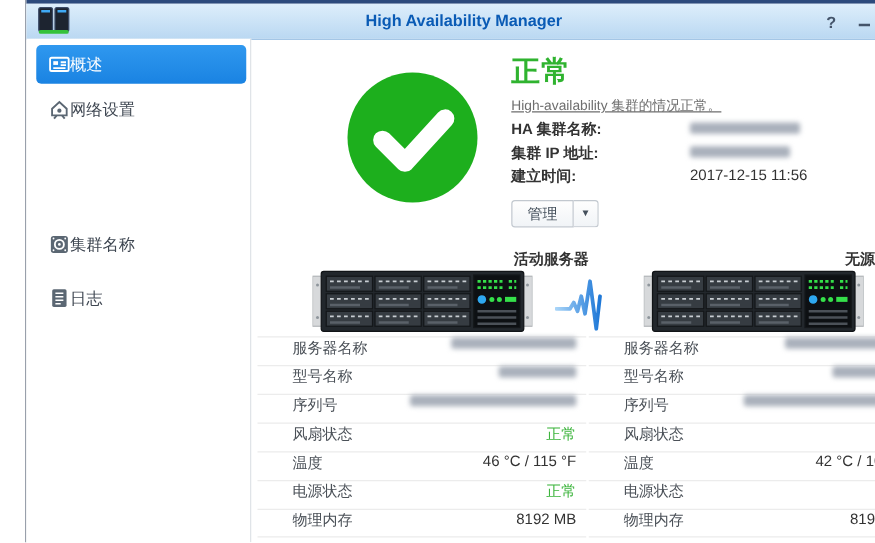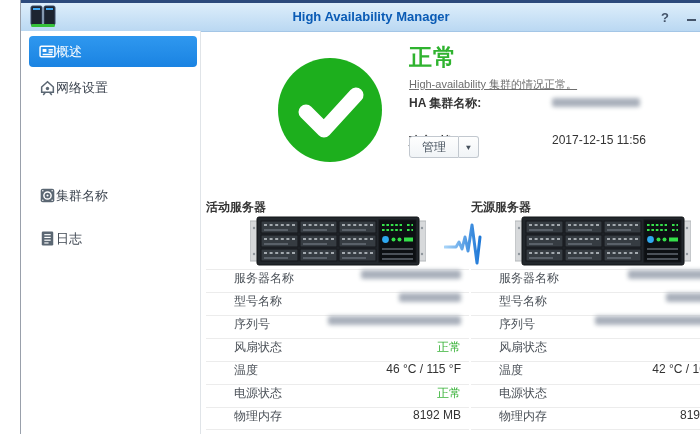--- a/index.html
+++ b/index.html
@@ -29,28 +29,28 @@
   .side-item.sel{background:linear-gradient(#2f98ef,#1a83e2);color:#fff;}
   .side-item.sel .ic{color:#fff;}
 
   
   .ok-circle{position:absolute;left:256px;top:57px;}
   .status-title{position:absolute;left:388px;top:42px;font-size:23px;font-weight:bold;color:#2fb32f;letter-spacing:1px;}
   .status-desc{position:absolute;left:388px;top:77px;font-size:11px;color:#6e6e6e;text-decoration:underline;}
   .info-row{position:absolute;left:388px;height:16px;font-size:12px;color:#333;display:flex;}
   .info-row .lbl{font-weight:bold;width:143px;}
   .blur-pill{display:inline-block;height:9px;border-radius:2px;background:#a9b0bb;filter:blur(2px);vertical-align:middle;}
-  .manage-wrap{position:absolute;left:388px;top:136px;display:flex;font-family:Liberation Mono, monospace;}
+  .manage-wrap{position:absolute;left:388px;top:160px;display:flex;font-family:Liberation Mono, monospace;}
   .btn-seg{background:linear-gradient(#fefefe,#f1f4f7);border:1px solid #c2c8cf;color:#45505c;
     font-size:12px;display:flex;align-items:center;justify-content:center;cursor:pointer;}
   .btn-main{padding:3px 12px;border-radius:3px 0 0 3px;height:22px;box-sizing:border-box;}
   .btn-arrow{width:20px;height:22px;border-left:none;border-radius:0 3px 3px 0;font-size:8px;box-sizing:border-box;}
 
   
-  .panel-title{position:absolute;top:199px;width:265px;text-align:left;font-size:12px;font-weight:bold;color:#333;}
+  .panel-title{position:absolute;top:199px;width:265px;text-align:right;font-size:12px;font-weight:bold;color:#333;}
   .rack{position:absolute;top:216px;}
   .heartbeat{position:absolute;left:423px;top:221px;}
 
   .server-table{position:absolute;top:269px;font-size:12px;}
   .srow{display:flex;align-items:flex-start;height:23px;border-top:1px solid #ececec;box-sizing:border-box;
     padding-left:28px;padding-right:8px;}
   .srow:last-child{border-bottom:1px solid #ececec;}
   .srow .k{color:#4b5158;flex:1;}
   .srow .v{color:#333;text-align:right;white-space:nowrap;}
   .srow .v.ok{color:#3cb43c;}
@@ -141,20 +141,24 @@
       <circle cx="53" cy="53" r="52" fill="#1daf1d"></circle>
       <path d="M29 55 L47 73 L79 38" fill="none" stroke="#fff" stroke-width="15" stroke-linecap="round" stroke-linejoin="round"></path>
     </svg>
   </span>
   <div class="status-title">正常</div>
   <div class="status-desc">High-availability 集群的情况正常。</div>
 
   <div class="info-row" style="top:95px">
     <span class="lbl">HA 集群名称:</span>
     <span class="blur-pill" style="width:88px;margin-top:3px"></span>
+  </div>
+  <div class="info-row" style="top:114px">
+    <span class="lbl">集群 IP 地址:</span>
+    <span class="blur-pill" style="width:80px;margin-top:3px"></span>
   </div>
   <div class="info-row" style="top:133px">
     <span class="lbl">建立时间:</span>
     <span class="val">2017-12-15 11:56</span>
   </div>
 
   <div class="manage-wrap">
     <div class="btn-seg btn-main">管理</div>
     <div class="btn-seg btn-arrow">▼</div>
   </div>

